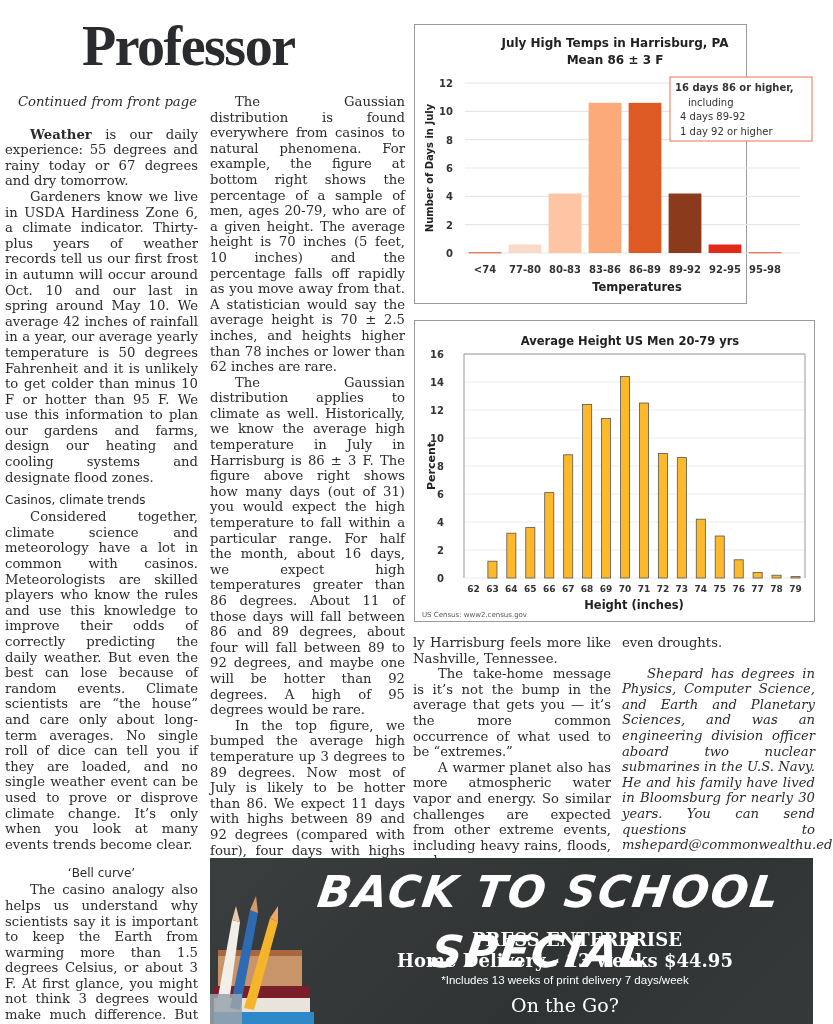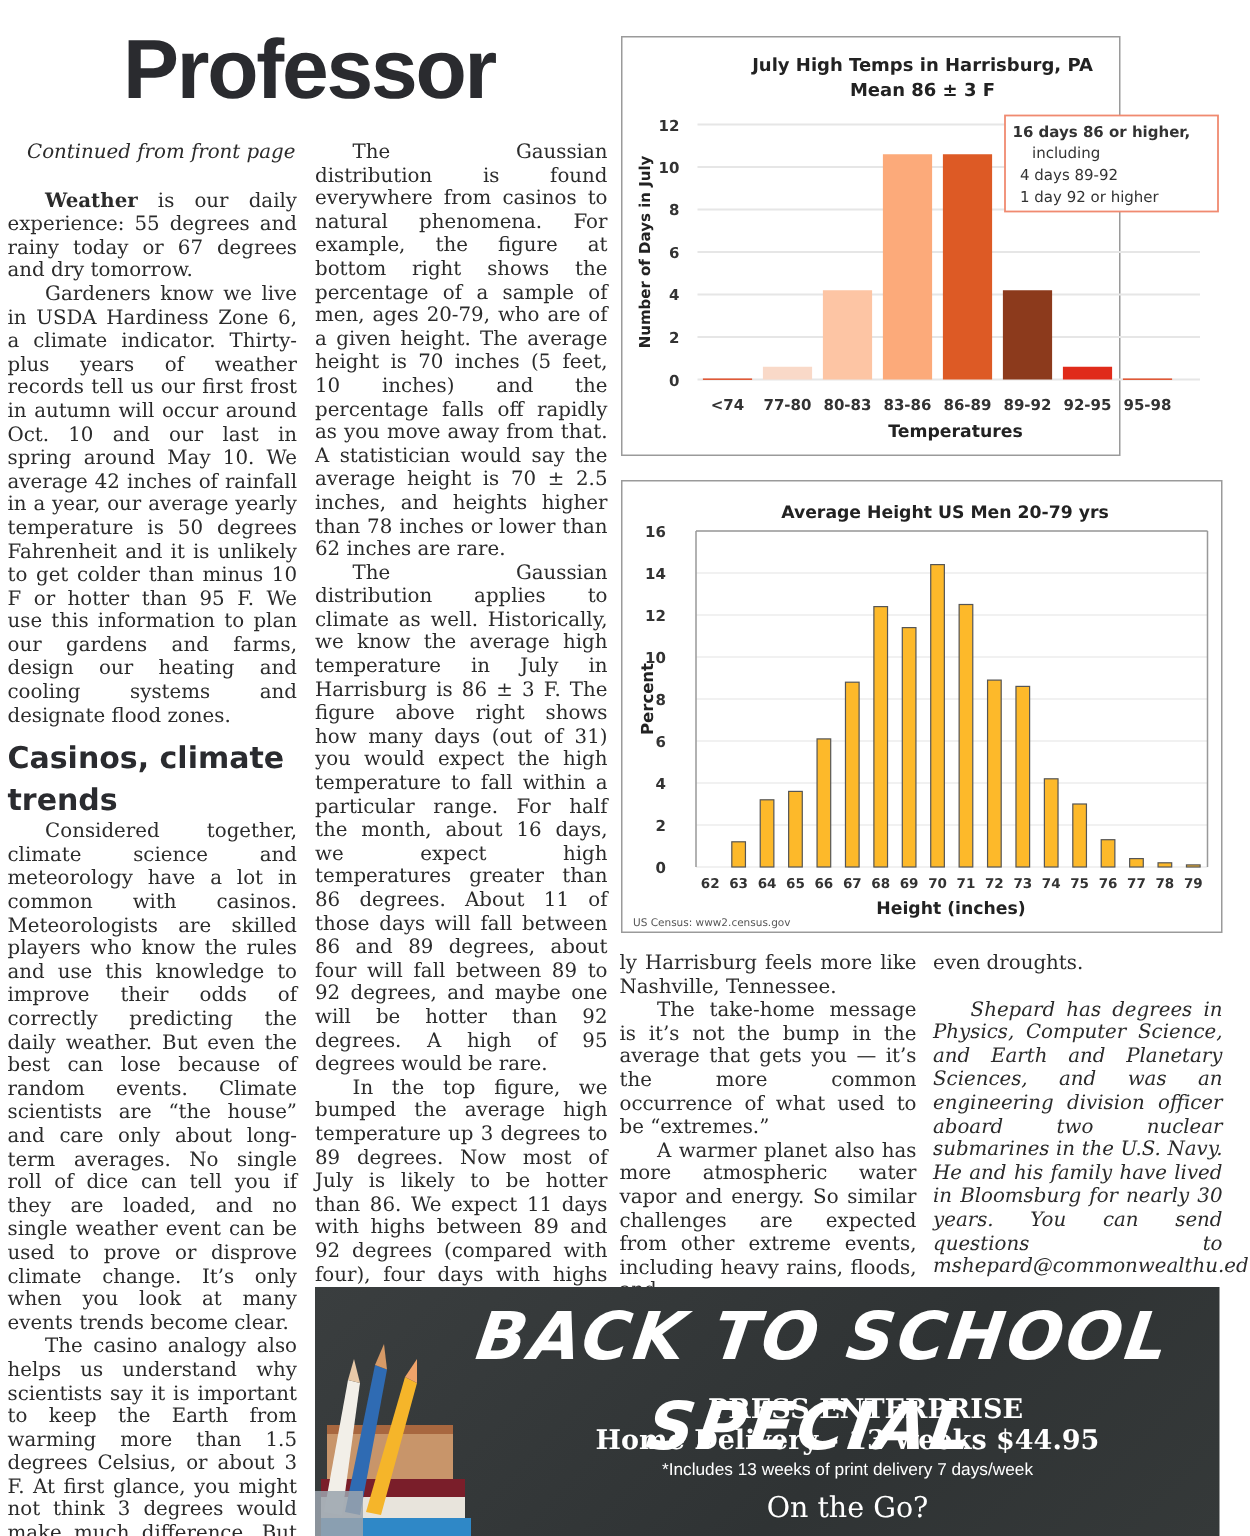--- a/index.html
+++ b/index.html
@@ -1,40 +1,40 @@
 <!DOCTYPE html>
 <html><head>
 <meta charset="utf-8">
 <style>
   * { box-sizing: border-box; margin: 0; padding: 0; }
   html, body { width: 833px; height: 1024px; overflow: hidden; background: #ffffff; }
   body { position: relative; font-family: "DejaVu Serif", "Liberation Serif", serif; color: #2b2b2b; }
 
   .headline {
     position: absolute; left: 82px; top: 14px;
-    font-family: Liberation Sans, sans-serif;
+    font-family: Liberation Serif, serif;
     font-weight: bold; font-size: 56px; letter-spacing: -1.5px; color: #2a2b2f;
     line-height: 64px;
   }
 
   .col {
     position: absolute; font-size: 13.2px; line-height: 15.6px; text-align: justify;
     hyphens: manual;
   }
   .col p { text-indent: 1.9em; }
   .col p.noindent { text-indent: 0; }
   .col1 { left: 5px; top: 94px; width: 193px; }
   .col2 { left: 210px; top: 94px; width: 195px; }
   .col3 { left: 413px; top: 635px; width: 198px; }
   .col4 { left: 622px; top: 635px; width: 193px; }
 
   .continued { font-style: italic; text-indent: 0 !important; text-align: left; padding-left: 13px; margin-bottom: 17px; }
   .subhead {
-    font-family: "DejaVu Sans", "Liberation Sans", sans-serif; font-weight: bold;
-    font-size: 20px; line-height: 28px; color: #2a2b2f; margin: 6px 0 0 0; text-align: left;
+    font-family: "DejaVu Sans", "Liberation Sans", sans-serif; font-weight: normal;
+    font-size: 12px; line-height: 18px; color: #2a2b2f; margin: 6px 0 0 0; text-align: left;
   }
   .subhead.center { text-align: center; margin-top: 12px; }
   .italic-bio { font-style: italic; }
   .spacer { height: 15px; }
 
   .chart-box { position: absolute; border: 1px solid #9a9a9a; background: #fff; }
   .chart1 { left: 414px; top: 24px; width: 333px; height: 280px; }
   .chart2 { left: 414px; top: 320px; width: 401px; height: 302px; }
   .chart-box svg { position: absolute; left: 0; top: 0; }
 
@@ -62,20 +62,21 @@
 <body>
 
 <div class="headline">Professor</div>
 
 <div class="col col1">
   <p class="continued">Continued from front page</p>
   <p><b>Weather</b><span> is our daily experience: 55 degrees and rainy today or 67 degrees and dry tomorrow.</span></p>
   <p>Gardeners know we live in USDA Hardiness Zone 6, a climate indicator. Thirty-plus years of weather records tell us our first frost in autumn will occur around Oct. 10 and our last in spring around May 10. We average 42 inches of rainfall in a year, our average yearly temperature is 50 degrees Fahrenheit and it is unlikely to get colder than minus 10 F or hotter than 95 F. We use this information to plan our gardens and farms, design our heating and cooling systems and designate flood zones.</p>
   <h3 class="subhead">Casinos, climate trends</h3>
   <p>Considered together, climate science and meteorology have a lot in common with casinos. Meteorologists are skilled players who know the rules and use this knowledge to improve their odds of correctly predicting the daily weather. But even the best can lose because of random events. Climate scientists are “the house” and care only about long-term averages. No single roll of dice can tell you if they are loaded, and no single weather event can be used to prove or disprove climate change. It’s only when you look at many events trends become clear.</p>
+  <h3 class="subhead center">‘Bell curve’</h3>
   <p>The casino analogy also helps us understand why scientists say it is important to keep the Earth from warming more than 1.5 degrees Celsius, or about 3 F. At first glance, you might not think 3 degrees would make much difference. But it does, and the reason is the statistical Gaussian distribution, a.k.a. “bell curve.”</p>
 </div>
 
 <div class="col col2">
   <p>The Gaussian distribution is found everywhere from casinos to natural phenomena. For example, the figure at bottom right shows the percentage of a sample of men, ages 20-79, who are of a given height. The average height is 70 inches (5 feet, 10 inches) and the percentage falls off rapidly as you move away from that. A statistician would say the average height is 70 ± 2.5 inches, and heights higher than 78 inches or lower than 62 inches are rare.</p>
   <p>The Gaussian distribution applies to climate as well. Historically, we know the average high temperature in July in Harrisburg is 86 ± 3 F. The figure above right shows how many days (out of 31) you would expect the high temperature to fall within a particular range. For half the month, about 16 days, we expect high temperatures greater than 86 degrees. About 11 of those days will fall between 86 and 89 degrees, about four will fall between 89 to 92 degrees, and maybe one will be hotter than 92 degrees. A high of 95 degrees would be rare.</p>
   <p>In the top figure, we bumped the average high temperature up 3 degrees to 89 degrees. Now most of July is likely to be hotter than 86. We expect 11 days with highs between 89 and 92 degrees (compared with four), four days with highs between 92 and 95 degrees (compared with one), and perhaps one day hotter than 95. A high of 95 degrees is no longer rare, and sudden-</p>
 </div>
 
 <div class="col col3">

